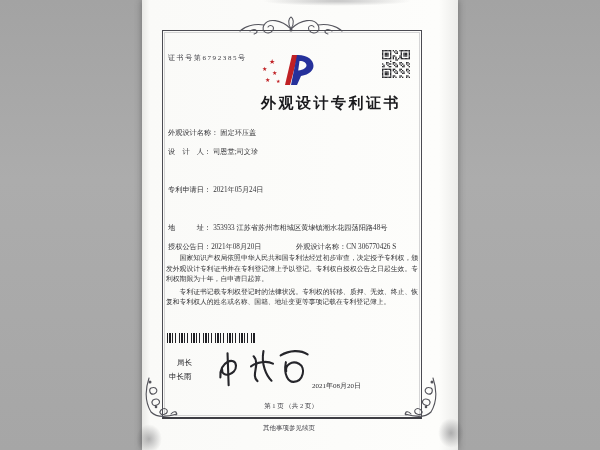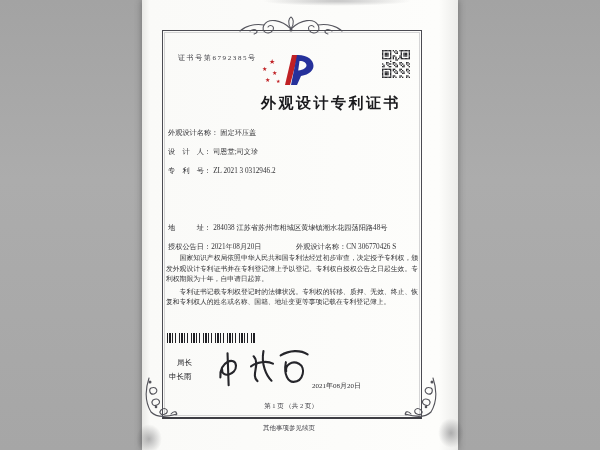--- a/index.html
+++ b/index.html
@@ -10,21 +10,21 @@
          background:linear-gradient(90deg,#e9e9e6 0,#fafaf8 2.5%,#fdfdfb 94%,#ececea 100%);
          box-shadow:0 0 7px rgba(40,40,40,.45);}
   .crease{position:absolute;left:120px;top:-4px;width:150px;height:10px;border-radius:50%;
           background:radial-gradient(ellipse at center,rgba(70,70,75,.30),rgba(70,70,75,0) 70%);}
   .smudge{position:absolute;width:26px;height:30px;
           background:radial-gradient(ellipse at center,rgba(60,60,64,.38),rgba(60,60,64,0) 70%);}
   .frame{position:absolute;left:20px;top:30px;width:258px;height:386px;
          border:1px solid #4b4b52;border-bottom:2px solid #3e3e44;}
   .frame::after{content:"";position:absolute;left:1px;right:1px;top:1px;bottom:1px;
          border:1px solid rgba(75,75,82,.22);}
-  .certno{position:absolute;left:26px;top:53px;font-size:7px;letter-spacing:1.6px;color:#3a3a40;white-space:nowrap;margin-left:10px;}
+  .certno{position:absolute;left:26px;top:53px;font-size:7px;letter-spacing:1.6px;color:#3a3a40;white-space:nowrap;}
   .logo{position:absolute;left:119px;top:52px;width:58px;height:36px;}
   .qr{position:absolute;left:240px;top:50px;width:28px;height:28px;}
   .title{position:absolute;left:20px;top:94px;width:258px;margin:0;text-align:center;
          font-size:15px;font-weight:700;letter-spacing:2.5px;color:#1b1b1e;padding-left:40px;}
   .frow{position:absolute;left:26px;width:250px;height:11px;font-size:7.2px;color:#333336;white-space:nowrap;}
   .flabel{color:#2e2e32;}
   .fvalue{margin-left:2px;}
   .grantrow .half2{position:absolute;left:128px;top:0;}
   .paras{position:absolute;left:24px;top:253px;width:252px;color:#333336;}
   .paras p{margin:0 0 2px 0;font-size:6.8px;line-height:10.6px;text-indent:2em;text-align:justify;}
@@ -298,25 +298,25 @@
       </div>
 
     <h1 class="title">外观设计专利证书</h1>
 
     <div class="frow" style="top:128px">
       <span class="flabel">外观设计名称：</span><span class="fvalue">固定环压盖</span>
     </div>
     <div class="frow" style="top:147px">
       <span class="flabel">设　计　人：</span><span class="fvalue">司恩堂;司文珍</span>
     </div>
-    <div class="frow" style="top:166px">
-      <span class="flabel">专　利　号：</span><span class="fvalue">ZL 2021 3 0312946.2</span>
+    <div class="frow" style="top:185px">
+      <span class="flabel">专利申请日：</span><span class="fvalue">2021年05月24日</span>
     </div>
     <div class="frow" style="top:223px">
-      <span class="flabel">地　　　址：</span><span class="fvalue">284038 江苏省苏州市相城区黄埭镇潮水花园荡阳路48号</span>
+      <span class="flabel">地　　　址：</span><span class="fvalue">353933 江苏省苏州市相城区黄埭镇潮水花园荡阳路48号</span>
     </div>
 
     <div class="frow grantrow" style="top:242px">
       <span>授权公告日：</span><span>2021年08月20日</span>
       <span class="half2"><span>外观设计名称：</span><span>CN 306770426 S</span></span>
     </div>
 
     <div class="paras">
       <p>国家知识产权局依照中华人民共和国专利法经过初步审查，决定授予专利权，颁发外观设计专利证书并在专利登记簿上予以登记。专利权自授权公告之日起生效。专利权期限为十年，自申请日起算。</p>
       <p>专利证书记载专利权登记时的法律状况。专利权的转移、质押、无效、终止、恢复和专利权人的姓名或名称、国籍、地址变更等事项记载在专利登记簿上。</p>

